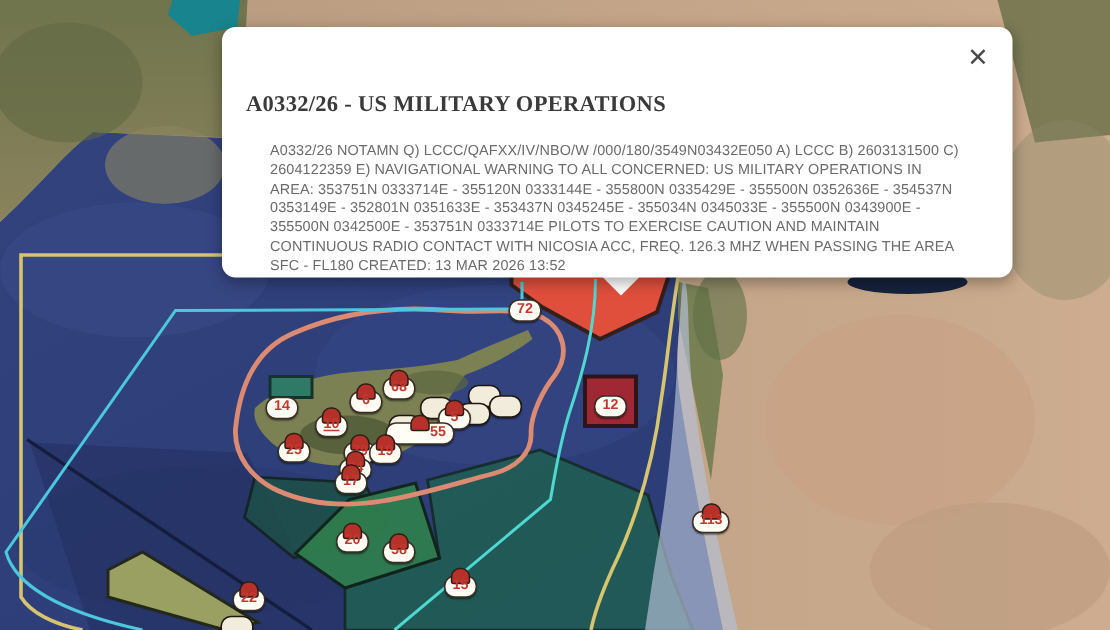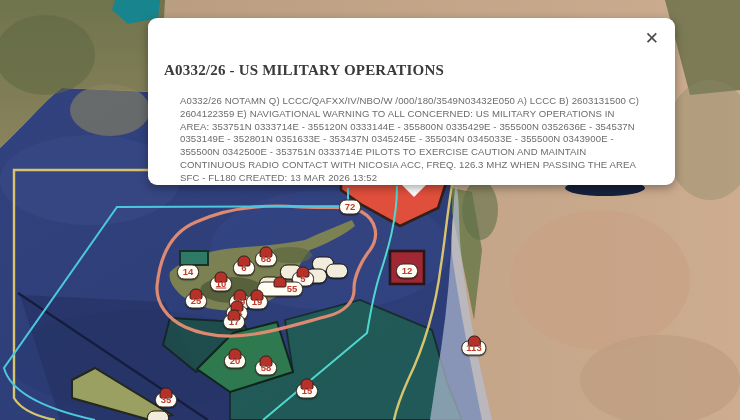--- a/index.html
+++ b/index.html
@@ -120,21 +120,21 @@
       <div class="marker dome" style="left: 280px; top: 289px; padding-left: 28px;">55</div>
       <div class="marker dome" style="left: 196px; top: 301px;">25</div>
       <div class="marker dome" style="left: 221px; top: 284px; text-decoration: underline;">10</div>
       <div class="marker dome" style="left: 240px; top: 302px;">79</div>
       <div class="marker dome" style="left: 257px; top: 302px;">19</div>
       <div class="marker dome" style="left: 237px; top: 313px;">74</div>
       <div class="marker dome" style="left: 234px; top: 322px;">17</div>
       <div class="marker dome" style="left: 235px; top: 361px;">20</div>
       <div class="marker dome" style="left: 266px; top: 368px;">58</div>
       <div class="marker dome" style="left: 307px; top: 391px;">15</div>
-      <div class="marker dome" style="left: 166px; top: 400px;">35</div>
+      <div class="marker dome" style="left: 166px; top: 400px;">22</div>
       <div class="marker dome" style="left: 426px; top: 348px; margin-left: 48px;">113</div>
     </div>
 
   <div class="popup-tail"></div>
   <div class="popup">
     <span class="popup-close">✕</span>
     <h2 class="popup-title">A0332/26 - US MILITARY OPERATIONS</h2>
     <p class="popup-body">A0332/26 NOTAMN Q) LCCC/QAFXX/IV/NBO/W /000/180/3549N03432E050 A) LCCC B) 2603131500 C) 2604122359 E) NAVIGATIONAL WARNING TO ALL CONCERNED: US MILITARY OPERATIONS IN AREA: 353751N 0333714E - 355120N 0333144E - 355800N 0335429E - 355500N 0352636E - 354537N 0353149E - 352801N 0351633E - 353437N 0345245E - 355034N 0345033E - 355500N 0343900E - 355500N 0342500E - 353751N 0333714E PILOTS TO EXERCISE CAUTION AND MAINTAIN CONTINUOUS RADIO CONTACT WITH NICOSIA ACC, FREQ. 126.3 MHZ WHEN PASSING THE AREA SFC - FL180 CREATED: 13 MAR 2026 13:52</p>
   </div>
 

